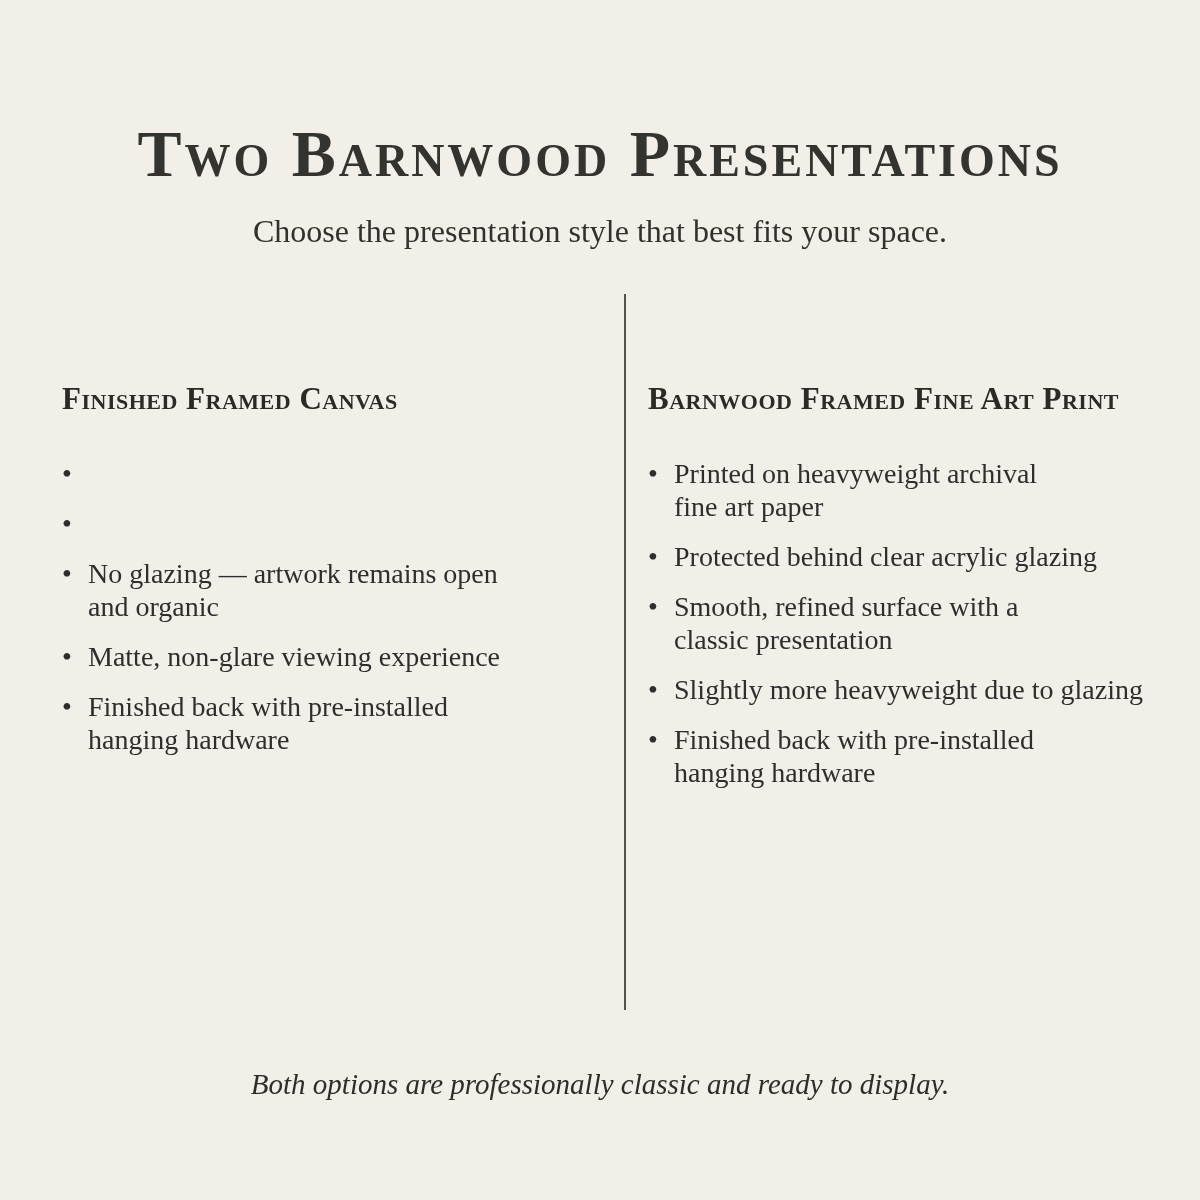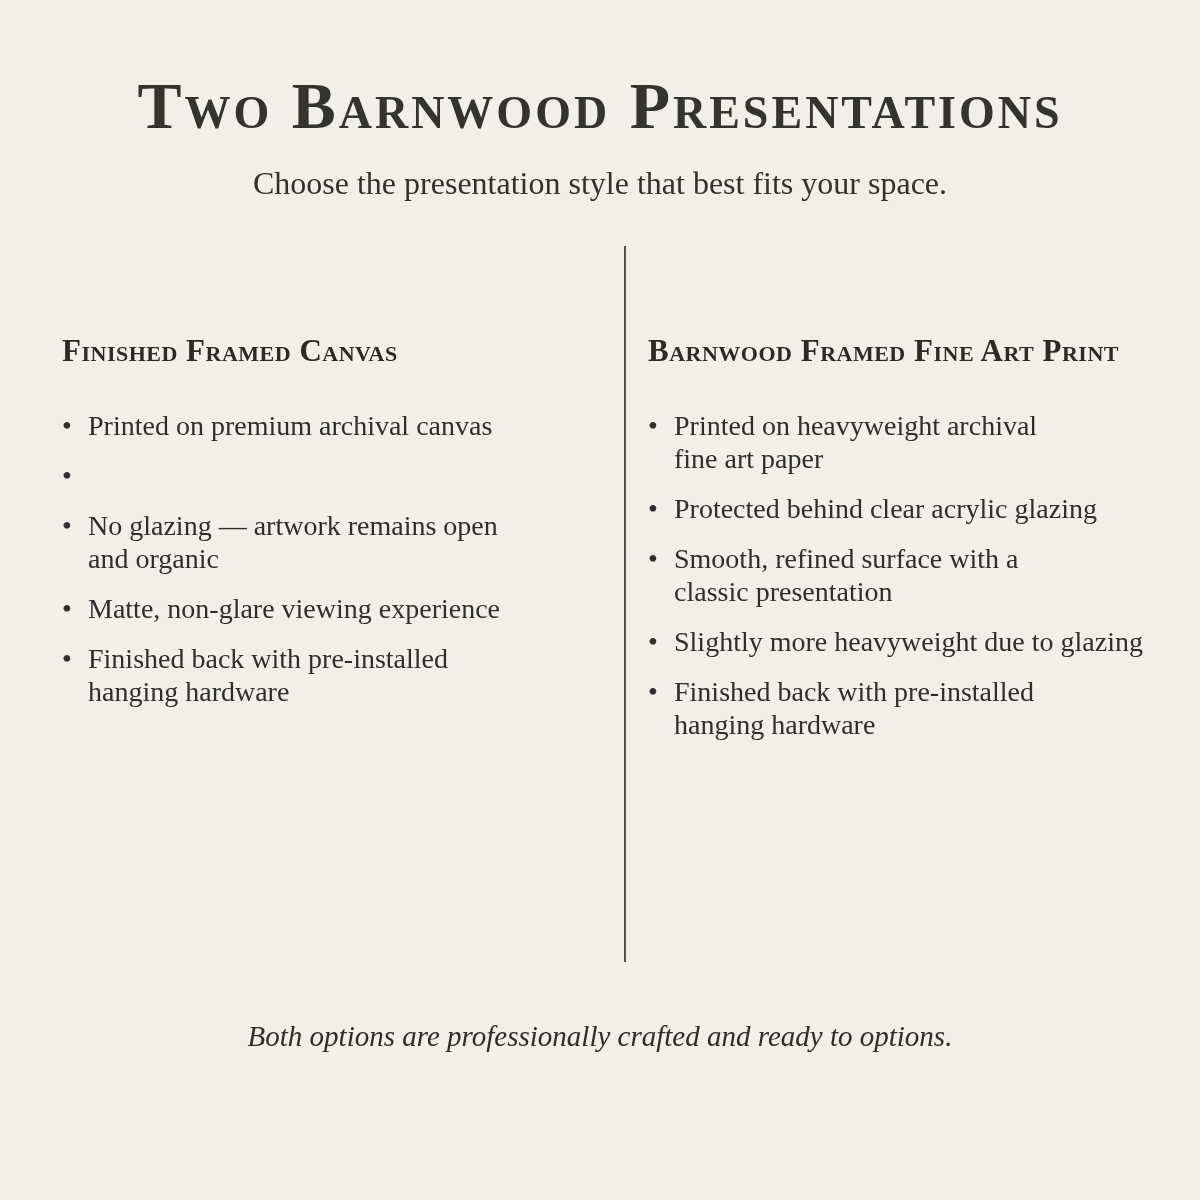--- a/index.html
+++ b/index.html
@@ -17,21 +17,21 @@
   .page {
     position: relative;
     width: 1200px;
     height: 1200px;
   }
   .header {
     text-align: center;
   }
   .page-title {
     margin: 0;
-    padding-top: 70px;
+    padding-top: 118px;
     font-size: 66px;
     line-height: 1.1;
     font-weight: bold;
     font-variant: small-caps;
     letter-spacing: 3px;
     color: #333330;
   }
   .page-subtitle {
     margin: 20px 0 0 0;
     font-size: 32px;
@@ -114,21 +114,20 @@
     <p class="page-subtitle">Choose the presentation style that best fits your space.</p>
   </div>
 
   <div class="content">
 
     <section class="col col-left">
       <h2 class="col-title">Finished Framed Canvas</h2>
       <ul class="bullets">
           <li>
             <span class="dot">•</span>
-            <span class="txt">Printed on premium archival canvas</span>
           </li>
           <li>
             <span class="dot">•</span>
           </li>
           <li>
             <span class="dot">•</span>
             <span class="txt bold">No glazing — artwork remains open
 and organic</span>
           </li>
           <li>
@@ -170,16 +169,16 @@
             <span class="dot">•</span>
             <span class="txt">Finished back with pre-installed
 hanging hardware</span>
           </li>
         </ul>
     </section>
 
   </div>
 
   <div class="footer">
-    <p class="footer-note">Both options are professionally crafted and ready to options.</p>
+    <p class="footer-note">Both options are professionally classic and ready to display.</p>
   </div>
 
 </div>
 
 </body></html>

